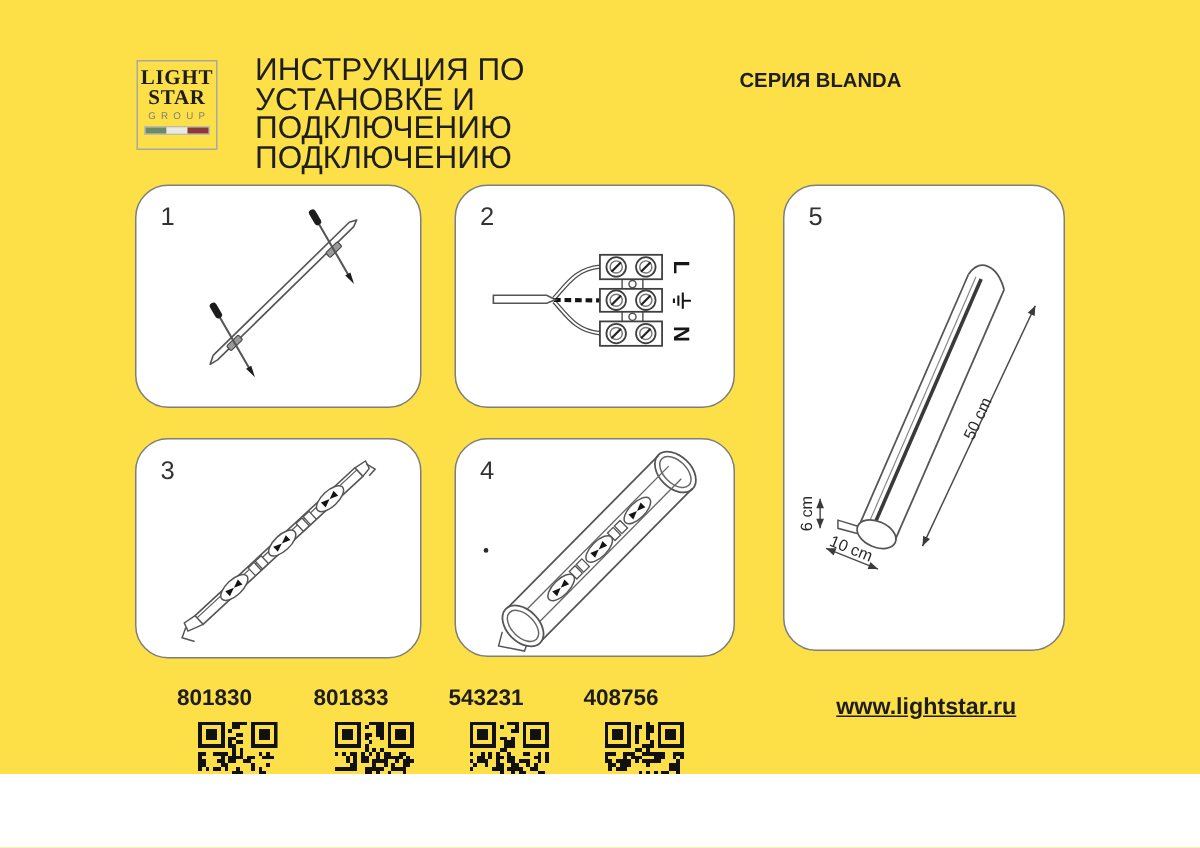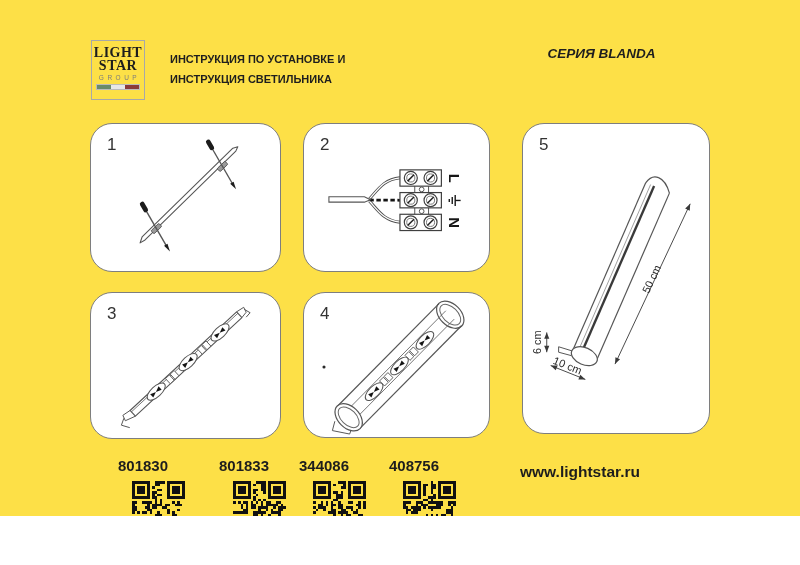--- a/index.html
+++ b/index.html
@@ -8,43 +8,43 @@
 
   
   .logo-box{position:absolute;left:91px;top:40px;width:54px;height:60px;border:1px solid #a8a8a8;
             box-sizing:border-box;text-align:center;padding-top:5px;}
   .logo-word{font-family:"Liberation Serif","DejaVu Serif",serif;font-weight:bold;font-size:14px;
              line-height:13px;letter-spacing:0.5px;color:#1d1d1d;}
   .logo-group{font-size:6.5px;letter-spacing:3.5px;color:#7d7d7d;margin-top:2px;padding-left:3px;}
   .logo-flag{width:42px;height:4px;margin:3px auto 0;display:flex;border:0.5px solid #bbb;}
   .logo-flag span{flex:1;height:100%;display:block;}
 
-  .doc-title{position:absolute;left:170px;top:50px;width:280px;font-size:11px;font-weight:bold;
+  .doc-title{position:absolute;left:170px;top:37px;width:280px;font-size:21px;font-weight:normal;
              line-height:19.5px;color:#1e1e1e;}
-  .hdr-right{position:absolute;left:504px;width:195px;text-align:center;font-weight:bold;color:#1e1e1e;font-style:italic;}
+  .hdr-right{position:absolute;left:493px;width:195px;text-align:left;font-weight:bold;color:#1e1e1e;}
   .hdr-series{top:46px;font-size:13.5px;}
   .hdr-articles{top:65px;font-size:15.5px;}
 
   
   .panel{position:absolute;border:1.5px solid #7e7e7e;border-radius:22px;box-sizing:border-box;background:#fff;}
   .p1{left:90px;top:123px;width:191px;height:149px;}
   .p2{left:303px;top:123px;width:187px;height:149px;}
   .p3{left:90px;top:292px;width:191px;height:147px;}
   .p4{left:303px;top:292px;width:187px;height:146px;}
   .p5{left:522px;top:123px;width:188px;height:311px;}
   .step-num{position:absolute;left:16px;top:11px;font-size:17px;color:#333;}
   .panel svg{position:absolute;left:0;top:0;width:100%;height:100%;}
 
   
   .art-col{position:absolute;top:457px;width:80px;text-align:left;}
   .art-code{font-size:15px;font-weight:bold;color:#1d1d1d;}
   .qr{width:53px;height:53px;margin:7px auto 0;}
   .qr svg{width:53px;height:53px;display:block;}
-  .website{position:absolute;left:520px;top:463px;width:195px;
-           font-size:15.5px;font-weight:bold;color:#1d1d1d;}
+  .website{position:absolute;left:520px;top:463px;width:195px;text-align:center;
+           font-size:15.5px;font-weight:bold;color:#1d1d1d;text-decoration:underline;}
   .page-edge{position:absolute;left:0;top:557px;width:100%;height:3px;opacity:.55;
              background:repeating-linear-gradient(90deg,#dcdcdc 0 14px,transparent 14px 27px);}
 
   .ln{stroke:#555;stroke-width:1.2;fill:none;}
   .thin{stroke:#666;stroke-width:0.9;fill:none;}
   .dim{stroke:#4a4a4a;stroke-width:1;fill:none;}
   .dim-label{font-family:"Liberation Sans","DejaVu Sans",sans-serif;font-size:11px;fill:#2a2a2a;}
 </style>
 </head>
 <body>
@@ -82,21 +82,21 @@
     <div class="logo-group">GROUP</div>
     <div class="logo-flag">
       <span style="background: rgb(106, 138, 106);"></span>
         <span style="background: rgb(232, 232, 232);"></span>
         <span style="background: rgb(138, 58, 58);"></span>
     </div>
   </div>
 
   <div class="doc-title">
     <div>ИНСТРУКЦИЯ ПО УСТАНОВКЕ И</div>
-    <div>ИНСТРУКЦИЯ СВЕТИЛЬНИКА</div>
+    <div>ПОДКЛЮЧЕНИЮ ПОДКЛЮЧЕНИЮ</div>
   </div>
 
   <div class="hdr-right hdr-series">СЕРИЯ BLANDA</div>
 
   <div class="panel p1">
     <div class="step-num">1</div>
     <svg viewBox="0 0 191 149">
       <path d="M143.5,24.5 L51.5,114.5 L49.5,120.5 L54.5,117.5 L146.5,27.5 L148.5,23 Z" fill="#fff" stroke="#555" stroke-width="1.1" stroke-linejoin="round"></path>
       <g transform="translate(133,43)">
         <rect x="-5.5" y="-2.2" width="11" height="4.4" rx="1" transform="rotate(-44)" fill="#9a9a9a" stroke="#4a4a4a" stroke-width="0.8"></rect>
@@ -217,30 +217,30 @@
   </div>
 
   <div class="art-col" style="left:118px">
     <div class="art-code">801830</div>
     <div class="qr">
         <svg viewBox="0 0 21 21" shape-rendering="crispEdges">
           <path d="M0,0h1v1h-1zM1,0h1v1h-1zM2,0h1v1h-1zM3,0h1v1h-1zM4,0h1v1h-1zM5,0h1v1h-1zM6,0h1v1h-1zM0,1h1v1h-1zM6,1h1v1h-1zM0,2h1v1h-1zM2,2h1v1h-1zM3,2h1v1h-1zM4,2h1v1h-1zM6,2h1v1h-1zM0,3h1v1h-1zM2,3h1v1h-1zM3,3h1v1h-1zM4,3h1v1h-1zM6,3h1v1h-1zM0,4h1v1h-1zM2,4h1v1h-1zM3,4h1v1h-1zM4,4h1v1h-1zM6,4h1v1h-1zM0,5h1v1h-1zM6,5h1v1h-1zM0,6h1v1h-1zM1,6h1v1h-1zM2,6h1v1h-1zM3,6h1v1h-1zM4,6h1v1h-1zM5,6h1v1h-1zM6,6h1v1h-1zM14,0h1v1h-1zM15,0h1v1h-1zM16,0h1v1h-1zM17,0h1v1h-1zM18,0h1v1h-1zM19,0h1v1h-1zM20,0h1v1h-1zM14,1h1v1h-1zM20,1h1v1h-1zM14,2h1v1h-1zM16,2h1v1h-1zM17,2h1v1h-1zM18,2h1v1h-1zM20,2h1v1h-1zM14,3h1v1h-1zM16,3h1v1h-1zM17,3h1v1h-1zM18,3h1v1h-1zM20,3h1v1h-1zM14,4h1v1h-1zM16,4h1v1h-1zM17,4h1v1h-1zM18,4h1v1h-1zM20,4h1v1h-1zM14,5h1v1h-1zM20,5h1v1h-1zM14,6h1v1h-1zM15,6h1v1h-1zM16,6h1v1h-1zM17,6h1v1h-1zM18,6h1v1h-1zM19,6h1v1h-1zM20,6h1v1h-1zM0,14h1v1h-1zM1,14h1v1h-1zM2,14h1v1h-1zM3,14h1v1h-1zM4,14h1v1h-1zM5,14h1v1h-1zM6,14h1v1h-1zM0,15h1v1h-1zM6,15h1v1h-1zM0,16h1v1h-1zM2,16h1v1h-1zM3,16h1v1h-1zM4,16h1v1h-1zM6,16h1v1h-1zM0,17h1v1h-1zM2,17h1v1h-1zM3,17h1v1h-1zM4,17h1v1h-1zM6,17h1v1h-1zM0,18h1v1h-1zM2,18h1v1h-1zM3,18h1v1h-1zM4,18h1v1h-1zM6,18h1v1h-1zM0,19h1v1h-1zM6,19h1v1h-1zM0,20h1v1h-1zM1,20h1v1h-1zM2,20h1v1h-1zM3,20h1v1h-1zM4,20h1v1h-1zM5,20h1v1h-1zM6,20h1v1h-1zM9,0h1v1h-1zM10,0h1v1h-1zM11,0h1v1h-1zM12,0h1v1h-1zM9,1h1v1h-1zM10,1h1v1h-1zM8,2h1v1h-1zM10,3h1v1h-1zM11,3h1v1h-1zM8,4h1v1h-1zM9,4h1v1h-1zM8,5h1v1h-1zM10,5h1v1h-1zM11,5h1v1h-1zM8,6h1v1h-1zM9,6h1v1h-1zM9,7h1v1h-1zM11,7h1v1h-1zM0,8h1v1h-1zM1,8h1v1h-1zM4,8h1v1h-1zM5,8h1v1h-1zM6,8h1v1h-1zM7,8h1v1h-1zM9,8h1v1h-1zM11,8h1v1h-1zM16,8h1v1h-1zM18,8h1v1h-1zM0,9h1v1h-1zM6,9h1v1h-1zM8,9h1v1h-1zM9,9h1v1h-1zM10,9h1v1h-1zM11,9h1v1h-1zM13,9h1v1h-1zM14,9h1v1h-1zM17,9h1v1h-1zM18,9h1v1h-1zM19,9h1v1h-1zM0,10h1v1h-1zM1,10h1v1h-1zM5,10h1v1h-1zM6,10h1v1h-1zM8,10h1v1h-1zM9,10h1v1h-1zM12,10h1v1h-1zM13,10h1v1h-1zM0,11h1v1h-1zM1,11h1v1h-1zM6,11h1v1h-1zM7,11h1v1h-1zM14,11h1v1h-1zM18,11h1v1h-1zM0,12h1v1h-1zM2,12h1v1h-1zM4,12h1v1h-1zM5,12h1v1h-1zM7,12h1v1h-1zM10,12h1v1h-1zM14,12h1v1h-1zM16,12h1v1h-1zM9,13h1v1h-1zM10,13h1v1h-1zM11,13h1v1h-1zM16,13h1v1h-1zM17,13h1v1h-1zM8,14h1v1h-1zM10,14h1v1h-1zM11,14h1v1h-1zM12,14h1v1h-1zM14,14h1v1h-1zM16,14h1v1h-1zM17,14h1v1h-1zM20,14h1v1h-1zM8,15h1v1h-1zM11,15h1v1h-1zM13,15h1v1h-1zM16,15h1v1h-1zM19,15h1v1h-1zM8,16h1v1h-1zM13,16h1v1h-1zM14,16h1v1h-1zM16,16h1v1h-1zM19,16h1v1h-1zM20,16h1v1h-1zM9,17h1v1h-1zM10,17h1v1h-1zM11,17h1v1h-1zM13,17h1v1h-1zM14,17h1v1h-1zM15,17h1v1h-1zM16,17h1v1h-1zM17,17h1v1h-1zM18,17h1v1h-1zM9,18h1v1h-1zM10,18h1v1h-1zM14,18h1v1h-1zM15,18h1v1h-1zM16,18h1v1h-1zM17,18h1v1h-1zM20,18h1v1h-1zM10,19h1v1h-1zM16,19h1v1h-1zM17,19h1v1h-1zM18,19h1v1h-1zM20,19h1v1h-1zM10,20h1v1h-1zM12,20h1v1h-1zM16,20h1v1h-1zM17,20h1v1h-1zM18,20h1v1h-1z" fill="#111"></path>
         </svg>
       </div>
   </div>
-  <div class="art-col" style="left:219px">
+  <div class="art-col" style="left:209px">
     <div class="art-code">801833</div>
     <div class="qr">
         <svg viewBox="0 0 21 21" shape-rendering="crispEdges">
           <path d="M0,0h1v1h-1zM1,0h1v1h-1zM2,0h1v1h-1zM3,0h1v1h-1zM4,0h1v1h-1zM5,0h1v1h-1zM6,0h1v1h-1zM0,1h1v1h-1zM6,1h1v1h-1zM0,2h1v1h-1zM2,2h1v1h-1zM3,2h1v1h-1zM4,2h1v1h-1zM6,2h1v1h-1zM0,3h1v1h-1zM2,3h1v1h-1zM3,3h1v1h-1zM4,3h1v1h-1zM6,3h1v1h-1zM0,4h1v1h-1zM2,4h1v1h-1zM3,4h1v1h-1zM4,4h1v1h-1zM6,4h1v1h-1zM0,5h1v1h-1zM6,5h1v1h-1zM0,6h1v1h-1zM1,6h1v1h-1zM2,6h1v1h-1zM3,6h1v1h-1zM4,6h1v1h-1zM5,6h1v1h-1zM6,6h1v1h-1zM14,0h1v1h-1zM15,0h1v1h-1zM16,0h1v1h-1zM17,0h1v1h-1zM18,0h1v1h-1zM19,0h1v1h-1zM20,0h1v1h-1zM14,1h1v1h-1zM20,1h1v1h-1zM14,2h1v1h-1zM16,2h1v1h-1zM17,2h1v1h-1zM18,2h1v1h-1zM20,2h1v1h-1zM14,3h1v1h-1zM16,3h1v1h-1zM17,3h1v1h-1zM18,3h1v1h-1zM20,3h1v1h-1zM14,4h1v1h-1zM16,4h1v1h-1zM17,4h1v1h-1zM18,4h1v1h-1zM20,4h1v1h-1zM14,5h1v1h-1zM20,5h1v1h-1zM14,6h1v1h-1zM15,6h1v1h-1zM16,6h1v1h-1zM17,6h1v1h-1zM18,6h1v1h-1zM19,6h1v1h-1zM20,6h1v1h-1zM0,14h1v1h-1zM1,14h1v1h-1zM2,14h1v1h-1zM3,14h1v1h-1zM4,14h1v1h-1zM5,14h1v1h-1zM6,14h1v1h-1zM0,15h1v1h-1zM6,15h1v1h-1zM0,16h1v1h-1zM2,16h1v1h-1zM3,16h1v1h-1zM4,16h1v1h-1zM6,16h1v1h-1zM0,17h1v1h-1zM2,17h1v1h-1zM3,17h1v1h-1zM4,17h1v1h-1zM6,17h1v1h-1zM0,18h1v1h-1zM2,18h1v1h-1zM3,18h1v1h-1zM4,18h1v1h-1zM6,18h1v1h-1zM0,19h1v1h-1zM6,19h1v1h-1zM0,20h1v1h-1zM1,20h1v1h-1zM2,20h1v1h-1zM3,20h1v1h-1zM4,20h1v1h-1zM5,20h1v1h-1zM6,20h1v1h-1zM9,0h1v1h-1zM10,0h1v1h-1zM11,0h1v1h-1zM12,0h1v1h-1zM8,1h1v1h-1zM11,1h1v1h-1zM12,1h1v1h-1zM11,2h1v1h-1zM12,2h1v1h-1zM8,3h1v1h-1zM9,3h1v1h-1zM11,3h1v1h-1zM12,3h1v1h-1zM8,4h1v1h-1zM12,4h1v1h-1zM9,5h1v1h-1zM8,6h1v1h-1zM8,7h1v1h-1zM10,7h1v1h-1zM12,7h1v1h-1zM0,8h1v1h-1zM2,8h1v1h-1zM4,8h1v1h-1zM5,8h1v1h-1zM7,8h1v1h-1zM9,8h1v1h-1zM11,8h1v1h-1zM13,8h1v1h-1zM14,8h1v1h-1zM17,8h1v1h-1zM18,8h1v1h-1zM3,9h1v1h-1zM5,9h1v1h-1zM7,9h1v1h-1zM8,9h1v1h-1zM11,9h1v1h-1zM13,9h1v1h-1zM14,9h1v1h-1zM15,9h1v1h-1zM16,9h1v1h-1zM17,9h1v1h-1zM19,9h1v1h-1zM3,10h1v1h-1zM5,10h1v1h-1zM7,10h1v1h-1zM8,10h1v1h-1zM10,10h1v1h-1zM11,10h1v1h-1zM12,10h1v1h-1zM13,10h1v1h-1zM16,10h1v1h-1zM18,10h1v1h-1zM19,10h1v1h-1zM20,10h1v1h-1zM4,11h1v1h-1zM5,11h1v1h-1zM10,11h1v1h-1zM13,11h1v1h-1zM15,11h1v1h-1zM18,11h1v1h-1zM19,11h1v1h-1zM0,12h1v1h-1zM1,12h1v1h-1zM2,12h1v1h-1zM3,12h1v1h-1zM4,12h1v1h-1zM5,12h1v1h-1zM8,12h1v1h-1zM9,12h1v1h-1zM10,12h1v1h-1zM11,12h1v1h-1zM12,12h1v1h-1zM15,12h1v1h-1zM16,12h1v1h-1zM17,12h1v1h-1zM18,12h1v1h-1zM8,13h1v1h-1zM9,13h1v1h-1zM11,13h1v1h-1zM14,13h1v1h-1zM18,13h1v1h-1zM8,14h1v1h-1zM10,14h1v1h-1zM12,14h1v1h-1zM15,14h1v1h-1zM8,15h1v1h-1zM9,15h1v1h-1zM10,15h1v1h-1zM13,15h1v1h-1zM18,15h1v1h-1zM19,15h1v1h-1zM20,15h1v1h-1zM9,16h1v1h-1zM11,16h1v1h-1zM12,16h1v1h-1zM14,16h1v1h-1zM15,16h1v1h-1zM17,16h1v1h-1zM9,17h1v1h-1zM11,17h1v1h-1zM15,17h1v1h-1zM8,18h1v1h-1zM10,18h1v1h-1zM11,18h1v1h-1zM12,18h1v1h-1zM13,18h1v1h-1zM15,18h1v1h-1zM17,18h1v1h-1zM18,18h1v1h-1zM20,18h1v1h-1zM8,19h1v1h-1zM9,19h1v1h-1zM10,19h1v1h-1zM16,19h1v1h-1zM17,19h1v1h-1zM10,20h1v1h-1zM11,20h1v1h-1zM13,20h1v1h-1zM14,20h1v1h-1zM17,20h1v1h-1zM19,20h1v1h-1zM20,20h1v1h-1z" fill="#111"></path>
         </svg>
       </div>
   </div>
   <div class="art-col" style="left:299px">
-    <div class="art-code">344086</div>
+    <div class="art-code">543231</div>
     <div class="qr">
         <svg viewBox="0 0 21 21" shape-rendering="crispEdges">
           <path d="M0,0h1v1h-1zM1,0h1v1h-1zM2,0h1v1h-1zM3,0h1v1h-1zM4,0h1v1h-1zM5,0h1v1h-1zM6,0h1v1h-1zM0,1h1v1h-1zM6,1h1v1h-1zM0,2h1v1h-1zM2,2h1v1h-1zM3,2h1v1h-1zM4,2h1v1h-1zM6,2h1v1h-1zM0,3h1v1h-1zM2,3h1v1h-1zM3,3h1v1h-1zM4,3h1v1h-1zM6,3h1v1h-1zM0,4h1v1h-1zM2,4h1v1h-1zM3,4h1v1h-1zM4,4h1v1h-1zM6,4h1v1h-1zM0,5h1v1h-1zM6,5h1v1h-1zM0,6h1v1h-1zM1,6h1v1h-1zM2,6h1v1h-1zM3,6h1v1h-1zM4,6h1v1h-1zM5,6h1v1h-1zM6,6h1v1h-1zM14,0h1v1h-1zM15,0h1v1h-1zM16,0h1v1h-1zM17,0h1v1h-1zM18,0h1v1h-1zM19,0h1v1h-1zM20,0h1v1h-1zM14,1h1v1h-1zM20,1h1v1h-1zM14,2h1v1h-1zM16,2h1v1h-1zM17,2h1v1h-1zM18,2h1v1h-1zM20,2h1v1h-1zM14,3h1v1h-1zM16,3h1v1h-1zM17,3h1v1h-1zM18,3h1v1h-1zM20,3h1v1h-1zM14,4h1v1h-1zM16,4h1v1h-1zM17,4h1v1h-1zM18,4h1v1h-1zM20,4h1v1h-1zM14,5h1v1h-1zM20,5h1v1h-1zM14,6h1v1h-1zM15,6h1v1h-1zM16,6h1v1h-1zM17,6h1v1h-1zM18,6h1v1h-1zM19,6h1v1h-1zM20,6h1v1h-1zM0,14h1v1h-1zM1,14h1v1h-1zM2,14h1v1h-1zM3,14h1v1h-1zM4,14h1v1h-1zM5,14h1v1h-1zM6,14h1v1h-1zM0,15h1v1h-1zM6,15h1v1h-1zM0,16h1v1h-1zM2,16h1v1h-1zM3,16h1v1h-1zM4,16h1v1h-1zM6,16h1v1h-1zM0,17h1v1h-1zM2,17h1v1h-1zM3,17h1v1h-1zM4,17h1v1h-1zM6,17h1v1h-1zM0,18h1v1h-1zM2,18h1v1h-1zM3,18h1v1h-1zM4,18h1v1h-1zM6,18h1v1h-1zM0,19h1v1h-1zM6,19h1v1h-1zM0,20h1v1h-1zM1,20h1v1h-1zM2,20h1v1h-1zM3,20h1v1h-1zM4,20h1v1h-1zM5,20h1v1h-1zM6,20h1v1h-1zM10,0h1v1h-1zM11,0h1v1h-1zM12,0h1v1h-1zM8,1h1v1h-1zM12,1h1v1h-1zM11,2h1v1h-1zM12,2h1v1h-1zM8,4h1v1h-1zM9,4h1v1h-1zM11,4h1v1h-1zM9,5h1v1h-1zM10,5h1v1h-1zM11,5h1v1h-1zM9,6h1v1h-1zM10,6h1v1h-1zM11,6h1v1h-1zM8,7h1v1h-1zM9,7h1v1h-1zM0,8h1v1h-1zM3,8h1v1h-1zM5,8h1v1h-1zM7,8h1v1h-1zM10,8h1v1h-1zM14,8h1v1h-1zM15,8h1v1h-1zM18,8h1v1h-1zM20,8h1v1h-1zM2,9h1v1h-1zM3,9h1v1h-1zM5,9h1v1h-1zM7,9h1v1h-1zM8,9h1v1h-1zM10,9h1v1h-1zM11,9h1v1h-1zM17,9h1v1h-1zM18,9h1v1h-1zM20,9h1v1h-1zM0,10h1v1h-1zM2,10h1v1h-1zM3,10h1v1h-1zM4,10h1v1h-1zM7,10h1v1h-1zM10,10h1v1h-1zM11,10h1v1h-1zM13,10h1v1h-1zM14,10h1v1h-1zM15,10h1v1h-1zM18,10h1v1h-1zM20,10h1v1h-1zM1,11h1v1h-1zM4,11h1v1h-1zM7,11h1v1h-1zM8,11h1v1h-1zM11,11h1v1h-1zM12,11h1v1h-1zM15,11h1v1h-1zM17,11h1v1h-1zM0,12h1v1h-1zM6,12h1v1h-1zM7,12h1v1h-1zM8,12h1v1h-1zM10,12h1v1h-1zM11,12h1v1h-1zM12,12h1v1h-1zM13,12h1v1h-1zM16,12h1v1h-1zM17,12h1v1h-1zM8,13h1v1h-1zM11,13h1v1h-1zM13,13h1v1h-1zM14,13h1v1h-1zM18,13h1v1h-1zM19,13h1v1h-1zM10,14h1v1h-1zM13,14h1v1h-1zM14,14h1v1h-1zM17,14h1v1h-1zM19,14h1v1h-1zM8,15h1v1h-1zM10,15h1v1h-1zM11,15h1v1h-1zM13,15h1v1h-1zM14,15h1v1h-1zM15,15h1v1h-1zM16,15h1v1h-1zM18,15h1v1h-1zM19,15h1v1h-1zM20,15h1v1h-1zM10,16h1v1h-1zM11,16h1v1h-1zM12,16h1v1h-1zM13,16h1v1h-1zM14,16h1v1h-1zM16,16h1v1h-1zM18,16h1v1h-1zM10,17h1v1h-1zM12,17h1v1h-1zM13,17h1v1h-1zM15,17h1v1h-1zM17,17h1v1h-1zM20,17h1v1h-1zM9,18h1v1h-1zM12,18h1v1h-1zM13,18h1v1h-1zM15,18h1v1h-1zM18,18h1v1h-1zM12,19h1v1h-1zM15,19h1v1h-1zM18,19h1v1h-1zM19,19h1v1h-1zM8,20h1v1h-1zM13,20h1v1h-1zM14,20h1v1h-1zM15,20h1v1h-1zM16,20h1v1h-1zM17,20h1v1h-1z" fill="#111"></path>
         </svg>
       </div>
   </div>
   <div class="art-col" style="left:389px">
     <div class="art-code">408756</div>
     <div class="qr">
         <svg viewBox="0 0 21 21" shape-rendering="crispEdges">

